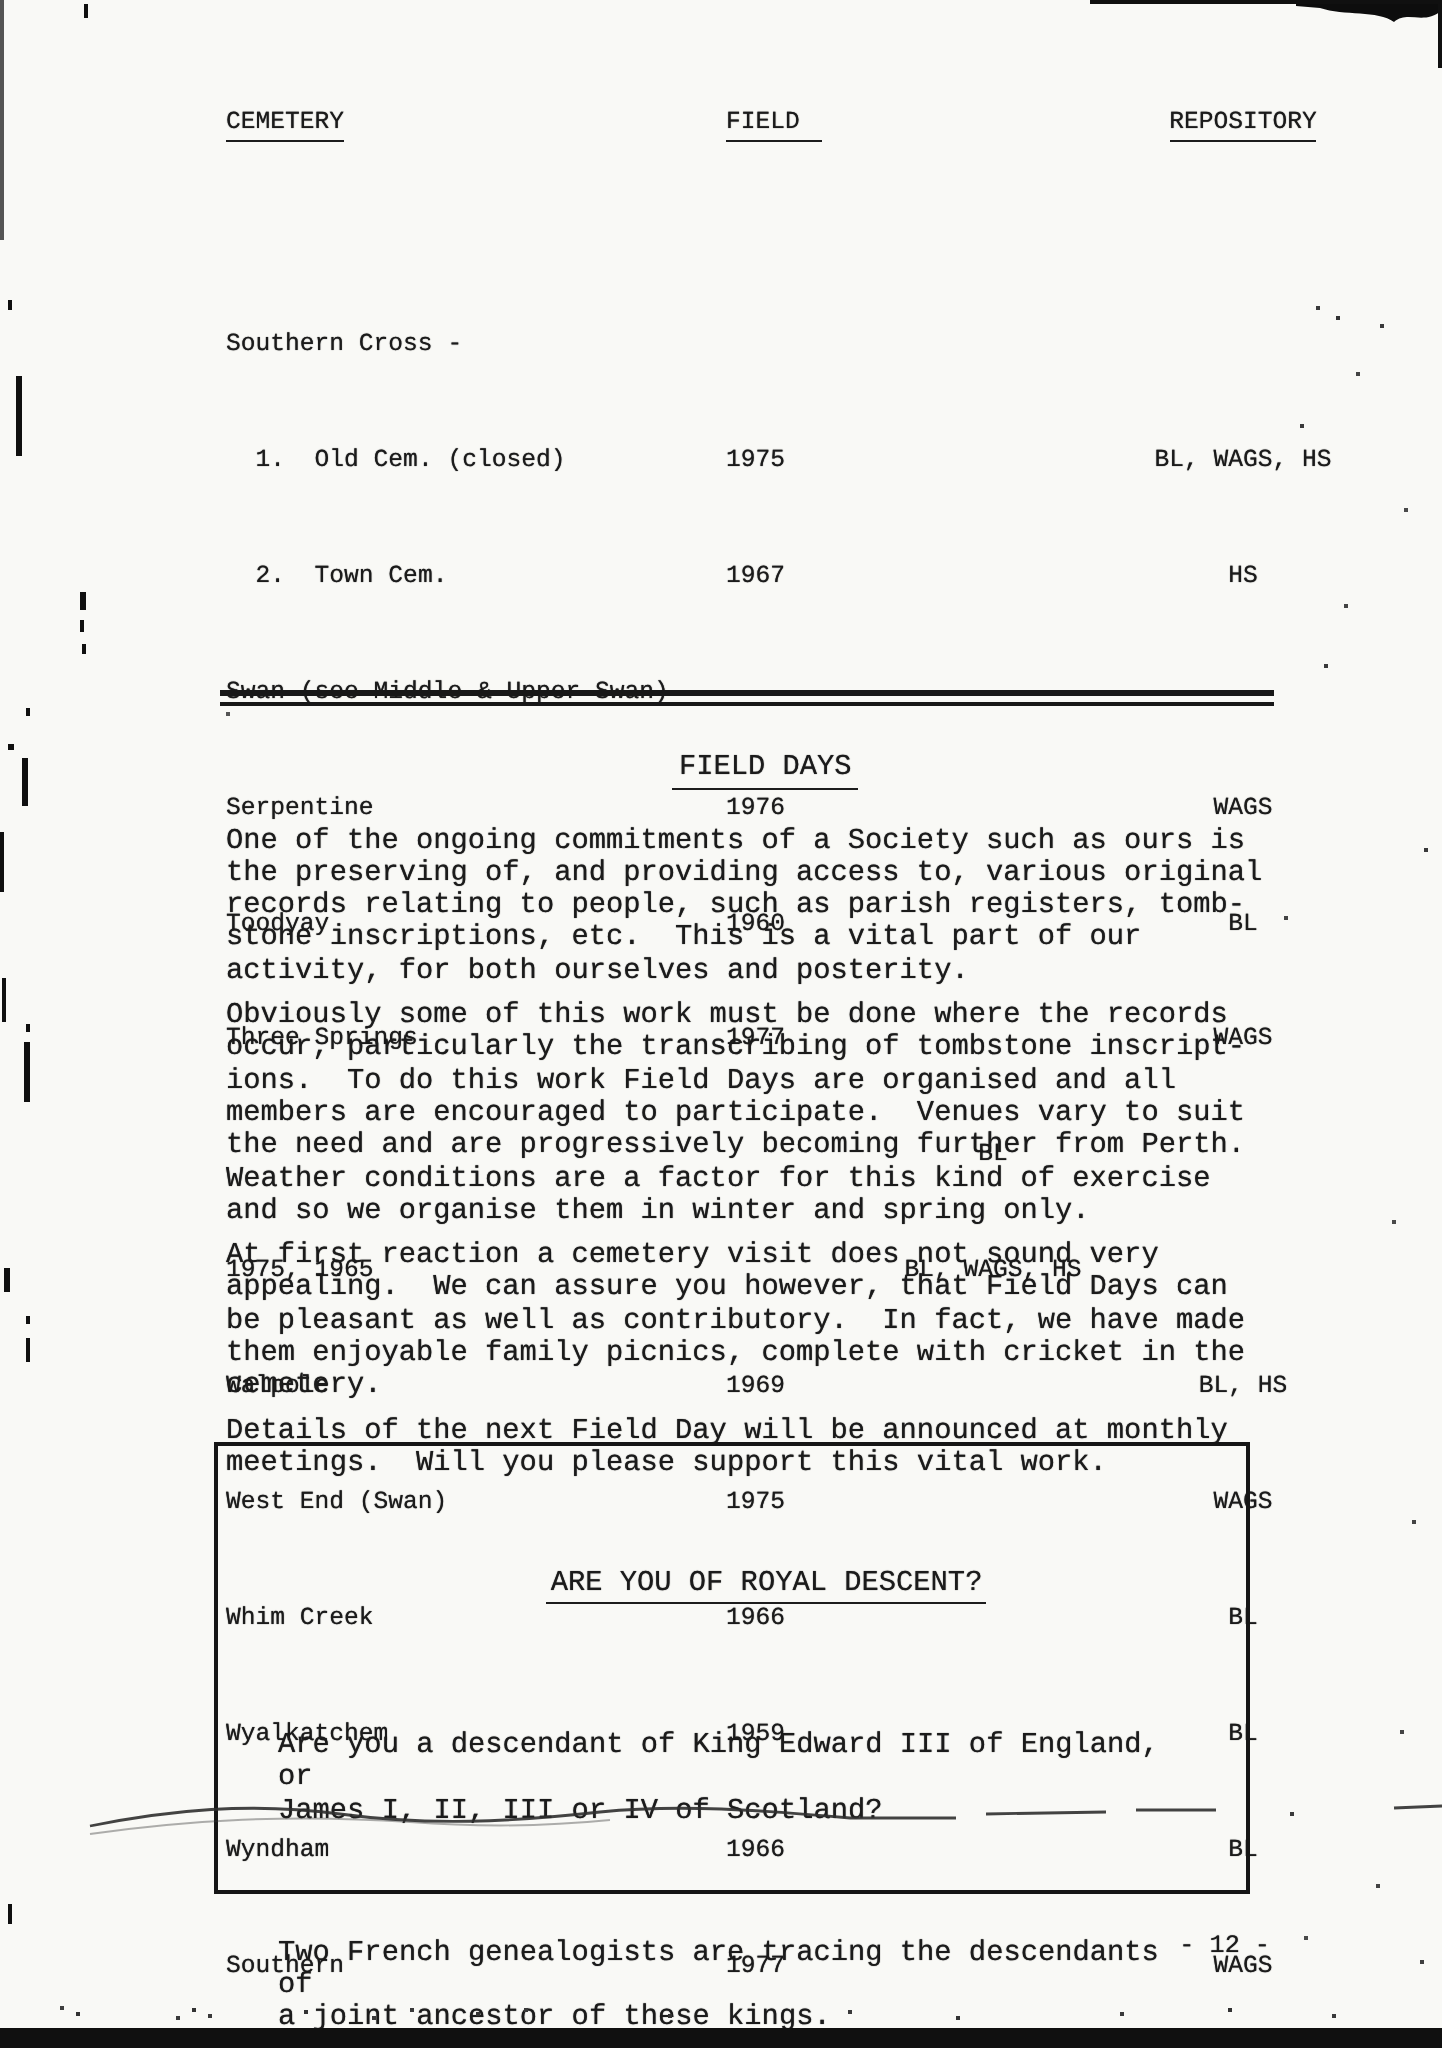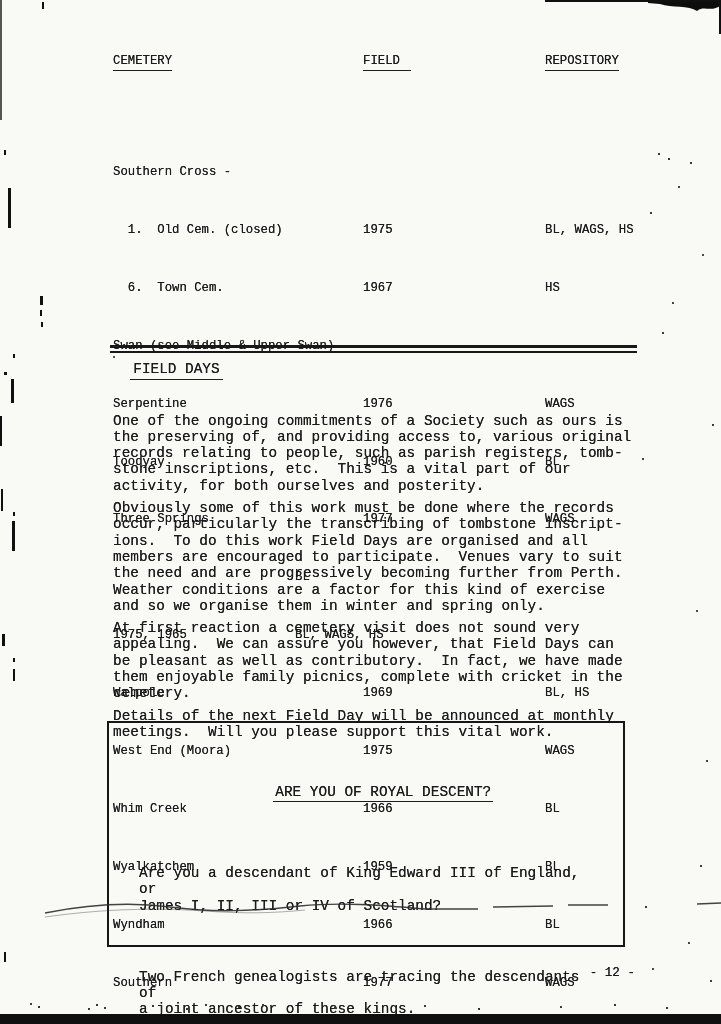--- a/index.html
+++ b/index.html
@@ -9,28 +9,28 @@
     font-family:"Liberation Mono","DejaVu Sans Mono",monospace;
     color:#1b1b1b;
   }
   .ink{ text-shadow:0 0 .5px rgba(15,15,15,.85); white-space:pre-wrap; }
   
   #table-block{ position:absolute; left:113px; top:25px; width:585px; font-size:12.3px; }
   .t-head{ display:flex; line-height:16px; margin-bottom:10px; }
   .t-row{ display:flex; line-height:15.9px; }
   .c-cem{ width:250px; flex:none; }
   .c-date{ width:182px; flex:none; }
-  .c-repo{ flex:1; }
+  .c-repo{ flex:1;text-align:center; }
   .hd{ display:inline-block; border-bottom:1.7px solid #1d1d1d; padding-bottom:1px; }
   .hd-date{ padding-right:11px; }
   
   .rule{ position:absolute; background:#181818; }
   
   .body-type{ font-size:14.4px; line-height:16.3px; }
-  #field-title{ position:absolute; left:113px; top:345px; width:522px; text-align:left; }
+  #field-title{ position:absolute; left:113px; top:360px; width:522px; text-align:center; }
   #field-title span{ display:inline-block; border-bottom:1.7px solid #1d1d1d; padding:0 3px 1px; }
   #paras{ position:absolute; left:113px; top:380px; width:527px; }
   #paras p{ margin:0 0 6px; }
   
   #royal-box{
     position:absolute; left:107px; top:721px; width:518px; height:226px;
     border:2px solid #161616; box-sizing:border-box; padding:12px 30px 0;
   }
   #royal-box .box-title{ text-align:center; }
   #royal-box .box-title span{ display:inline-block; border-bottom:1.7px solid #1d1d1d; padding:0 2px 1px; }
@@ -75,21 +75,21 @@
         <div class="c-repo"></div>
       </div>
     
       <div class="t-row">
         <div class="c-cem">  1.  Old Cem. (closed)</div>
         <div class="c-date">1975</div>
         <div class="c-repo">BL, WAGS, HS</div>
       </div>
     
       <div class="t-row">
-        <div class="c-cem">  6.  Town Cem.</div>
+        <div class="c-cem">  2.  Town Cem.</div>
         <div class="c-date">1967</div>
         <div class="c-repo">HS</div>
       </div>
     
       <div class="t-row">
         <div class="c-cem">Swan (see Middle &amp; Upper Swan)</div>
         <div class="c-date"></div>
         <div class="c-repo"></div>
       </div>
     
@@ -121,21 +121,21 @@
         <div class="c-repo">BL, WAGS, HS</div>
       </div>
     
       <div class="t-row">
         <div class="c-cem">Walpole</div>
         <div class="c-date">1969</div>
         <div class="c-repo">BL, HS</div>
       </div>
     
       <div class="t-row">
-        <div class="c-cem">West End (Moora)</div>
+        <div class="c-cem">West End (Swan)</div>
         <div class="c-date">1975</div>
         <div class="c-repo">WAGS</div>
       </div>
     
       <div class="t-row">
         <div class="c-cem">Whim Creek</div>
         <div class="c-date">1966</div>
         <div class="c-repo">BL</div>
       </div>
     

